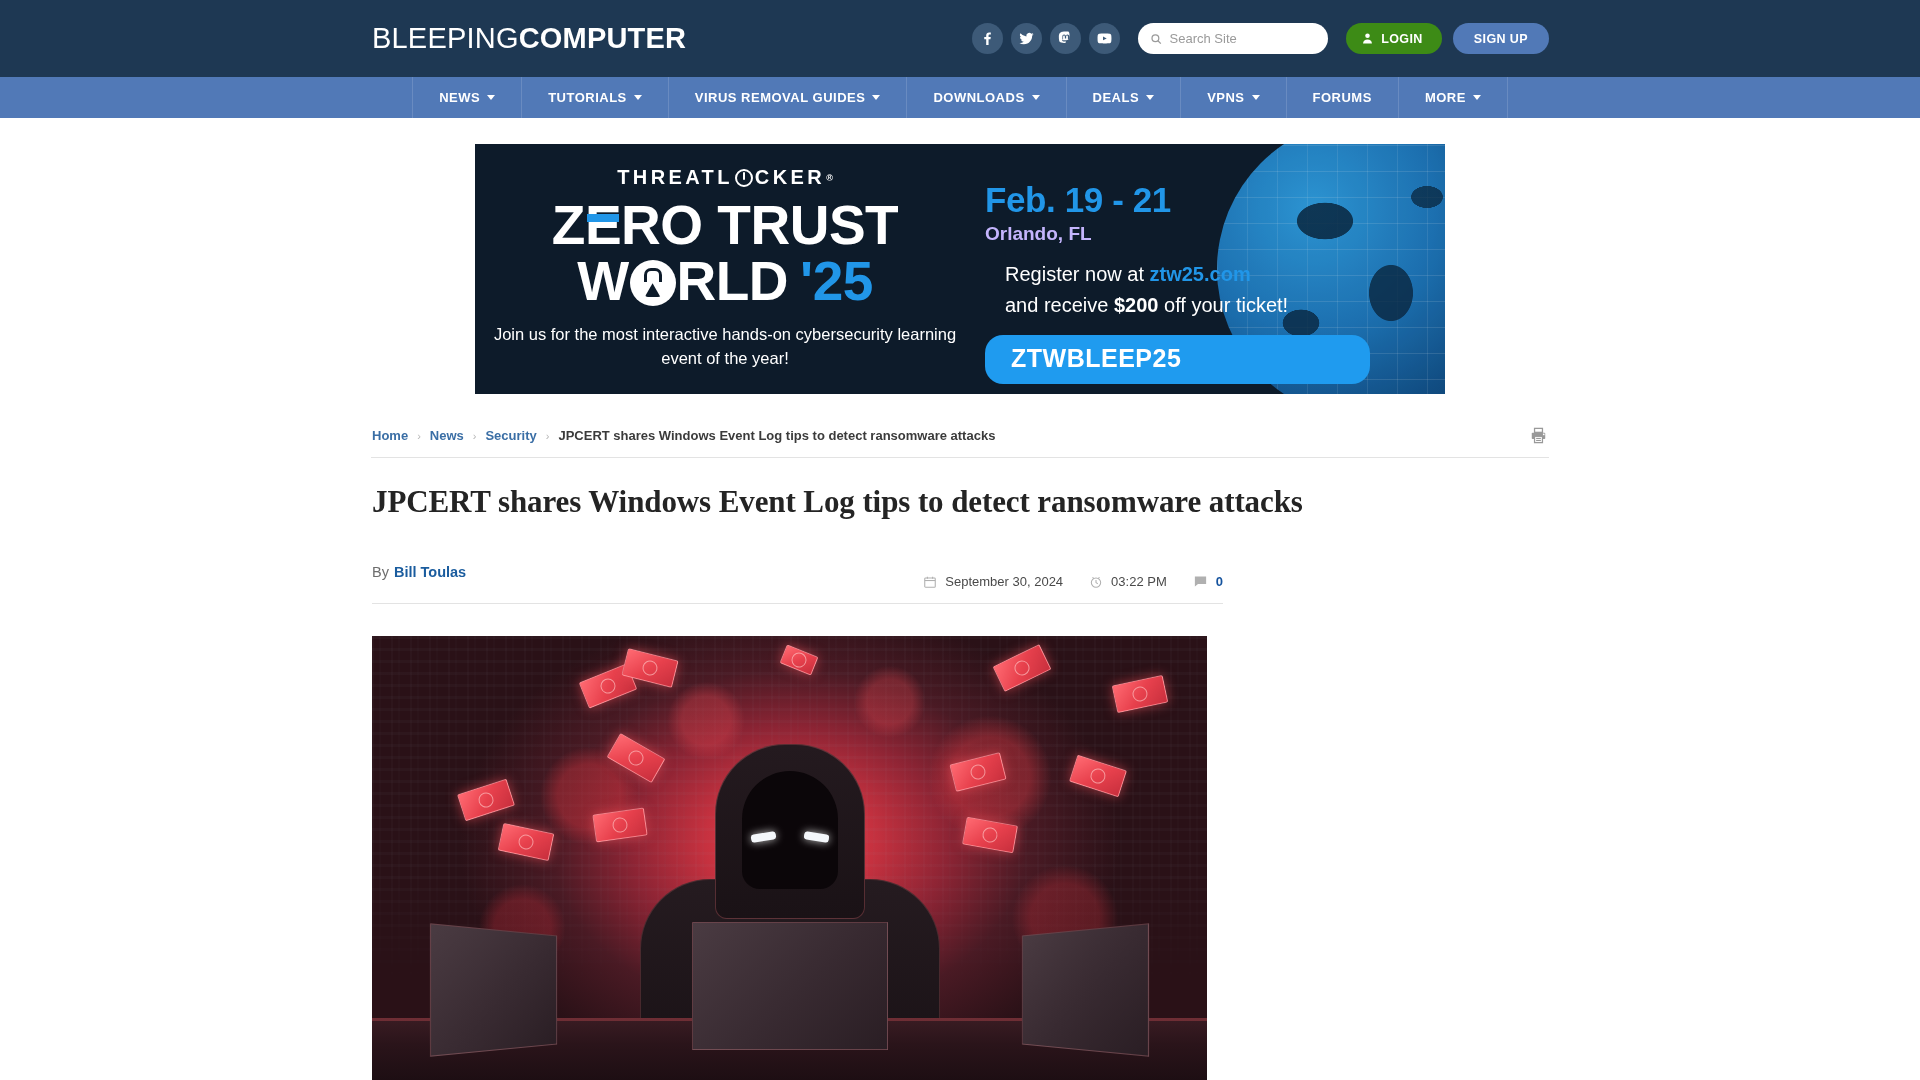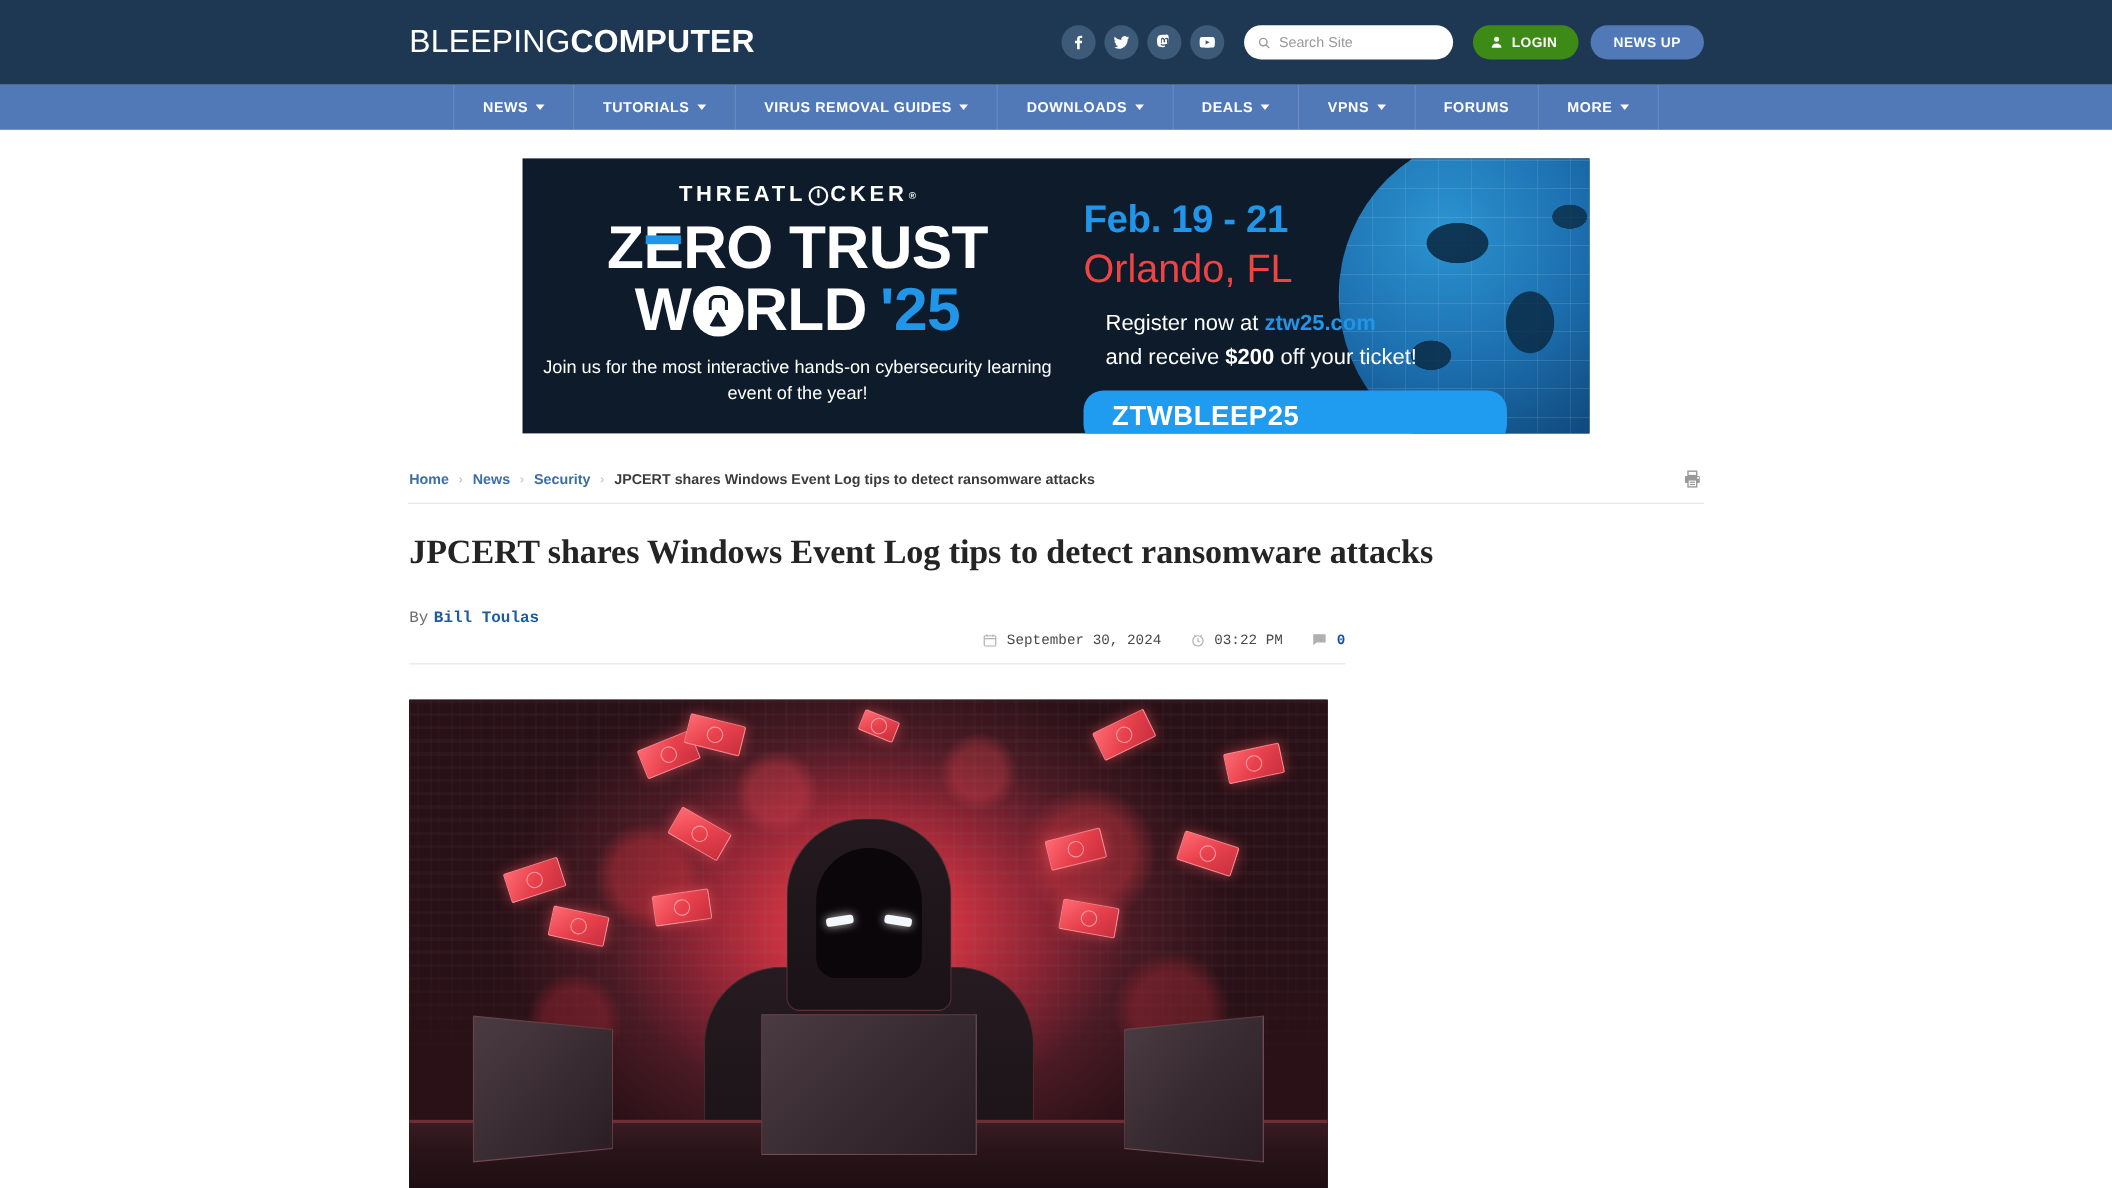--- a/index.html
+++ b/index.html
@@ -280,23 +280,23 @@
     padding-top: 36px;
     padding-left: 10px;
   }
   .ad-date {
     color: #2196e8;
     font-size: 35px;
     font-weight: 700;
     letter-spacing: -0.4px;
   }
   .ad-city {
-    color: #ef4444;
-    font-size: 36px;
-    font-weight: 400;
+    color: #c4b5fd;
+    font-size: 19px;
+    font-weight: 700;
     margin-top: 3px;
   }
   .ad-reg {
     color: #ffffff;
     font-size: 20px;
     margin-top: 14px;
     line-height: 1.55;
     margin-left: 20px;
   }
   .ad-reg a { color: #2196e8; font-weight: 700; text-decoration: none; }
@@ -338,26 +338,25 @@
   .article-title {
     font-family: "Liberation Serif", serif;
     font-size: 31px;
     font-weight: 700;
     color: #242424;
     margin-top: 26px;
     letter-spacing: -0.1px;
   }
   .byline-row {
     display: flex;
-    align-items: flex-start;
+    align-items: center;
     margin-top: 34px;
     padding-bottom: 14px;
     border-bottom: 1px solid #e3e3e3;
     width: 851px;
-    font-family: Liberation Mono, monospace;
   }
   .by-label { color: #6d6d6d; font-size: 14.5px; }
   .by-author {
     color: #1a5c9e;
     font-size: 14.5px;
     font-weight: 700;
     margin-left: 5px;
     text-decoration: none;
     cursor: pointer;
   }
@@ -552,21 +551,21 @@
       </div>
 
       <button class="btn-login">
         <svg width="13" height="13" viewBox="0 0 24 24" fill="#fff">
             <circle cx="12" cy="7" r="4.2"></circle>
             <path d="M3.8 21c0-4.4 3.7-7.2 8.2-7.2s8.2 2.8 8.2 7.2z"></path>
           </svg>
         <span>LOGIN</span>
       </button>
       <button class="btn-signup">
-        <span>NEWS UP</span>
+        <span>SIGN UP</span>
       </button>
     </div>
   </div>
 </header>
 
 <nav class="navbar">
   <div class="nav-inner" id="nav-inner">
       <div class="nav-item">
         <span>NEWS</span>
         <span class="caret"></span>

